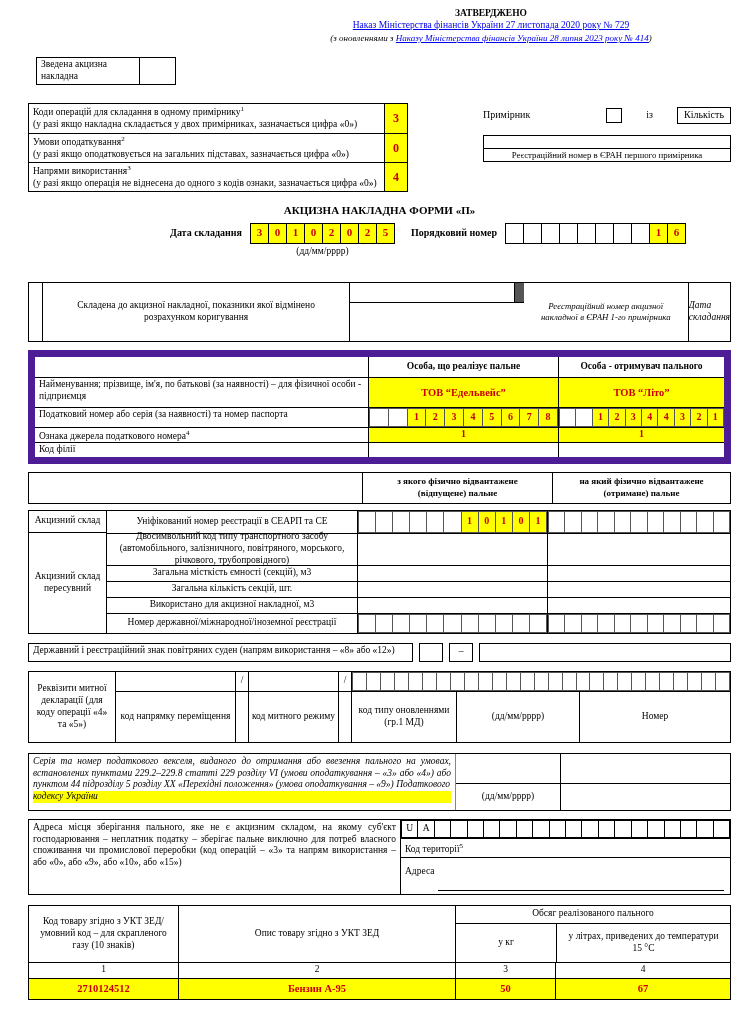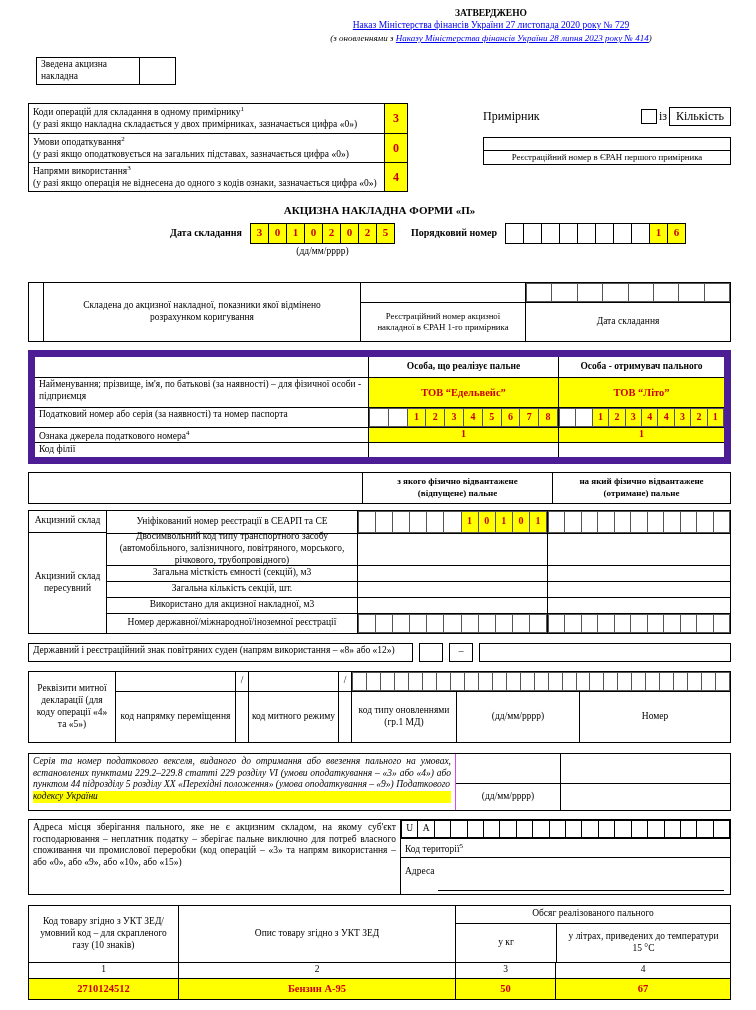--- a/index.html
+++ b/index.html
@@ -26,21 +26,21 @@
   .codes-row { display: flex; margin-top: 18px; }
   .codes-table { width: 380px; border: 1px solid #000; }
   .code-row { display: flex; border-top: 1px solid #000; min-height: 29px; }
   .code-row:first-child { border-top: none; }
   .code-label { flex: 1; padding: 1px 4px; }
   .code-note { display: block; }
   .code-value { width: 23px; border-left: 1px solid #000; display: flex; align-items: center; justify-content: center; font-size: 12px; font-weight: bold; }
   .val { background: #ffff00; color: #cc0000; }
 
   .copy-block { margin-left: auto; width: 248px; padding-top: 4px; }
-  .copy-top { display: flex; align-items: center; gap: 2px; font-size: 12px; }
+  .copy-top { display: flex; align-items: center; gap: 24px; font-size: 10px; }
   .copy-spacer { flex: 1; }
   .copy-box { width: 16px; height: 15px; border: 1px solid #000; background:#fff; }
   .copy-qty { border: 1px solid #000; padding: 1px 6px; }
   .copy-reg { margin-top: 11px; border: 1px solid #000; }
   .copy-reg-input { height: 13px; border-bottom: 1px solid #000; background:#fff; }
   .copy-reg-label { text-align: center; font-size: 8.8px; padding: 1px 2px; }
 
   
   .form-title { text-align: center; font-weight: bold; font-size: 11px; margin-top: 12px; }
   .date-row { display: flex; margin-top: 5px; margin-left: 142px; align-items: flex-start; }
@@ -55,21 +55,21 @@
 
   .comb { display: flex; align-items: stretch; }
   .comb .cell { flex: 1; width: auto; height: auto; border: 1px solid #555; font-size: 10px; }
   .plain .cell { color: #000; font-weight: normal; font-size: 9.5px; border-color:#000; }
   .plain .cell.filled { background: #fff; }
 
   
   .corr { display: flex; margin-top: 24px; border: 1px solid #000; height: 60px; }
   .corr-check { width: 15px; border-right: 1px solid #000; background:#fff; }
   .corr-label { width: 317px; border-right: 1px solid #000; display: flex; align-items: center; justify-content: center; text-align: center; padding: 2px 24px; }
-  .corr-right { flex: 1; display: flex; flex-direction: column; }
+  .corr-right { flex: 1; display: flex; flex-direction: row; font-style: italic; }
   .corr-top { display: flex; height: 20px; border-bottom: 1px solid #000; }
   .corr-top-reg { width: 165px; border-right: 1px solid #000; background:#fff; }
   .corr-top-date { flex: 1; }
   .corr-bottom { flex: 1; display: flex; }
   .corr-reg-label { width: 165px; border-right: 1px solid #000; display: flex; align-items: center; justify-content: center; text-align: center; font-size: 8.8px; padding: 1px 8px; }
   .corr-date-label { flex: 1; display: flex; align-items: center; justify-content: center; }
 
   
   .ptable { margin-top: 8px; border: 7px solid #4c1d95; }
   .prow { display: flex; border-top: 1px solid #000; }

